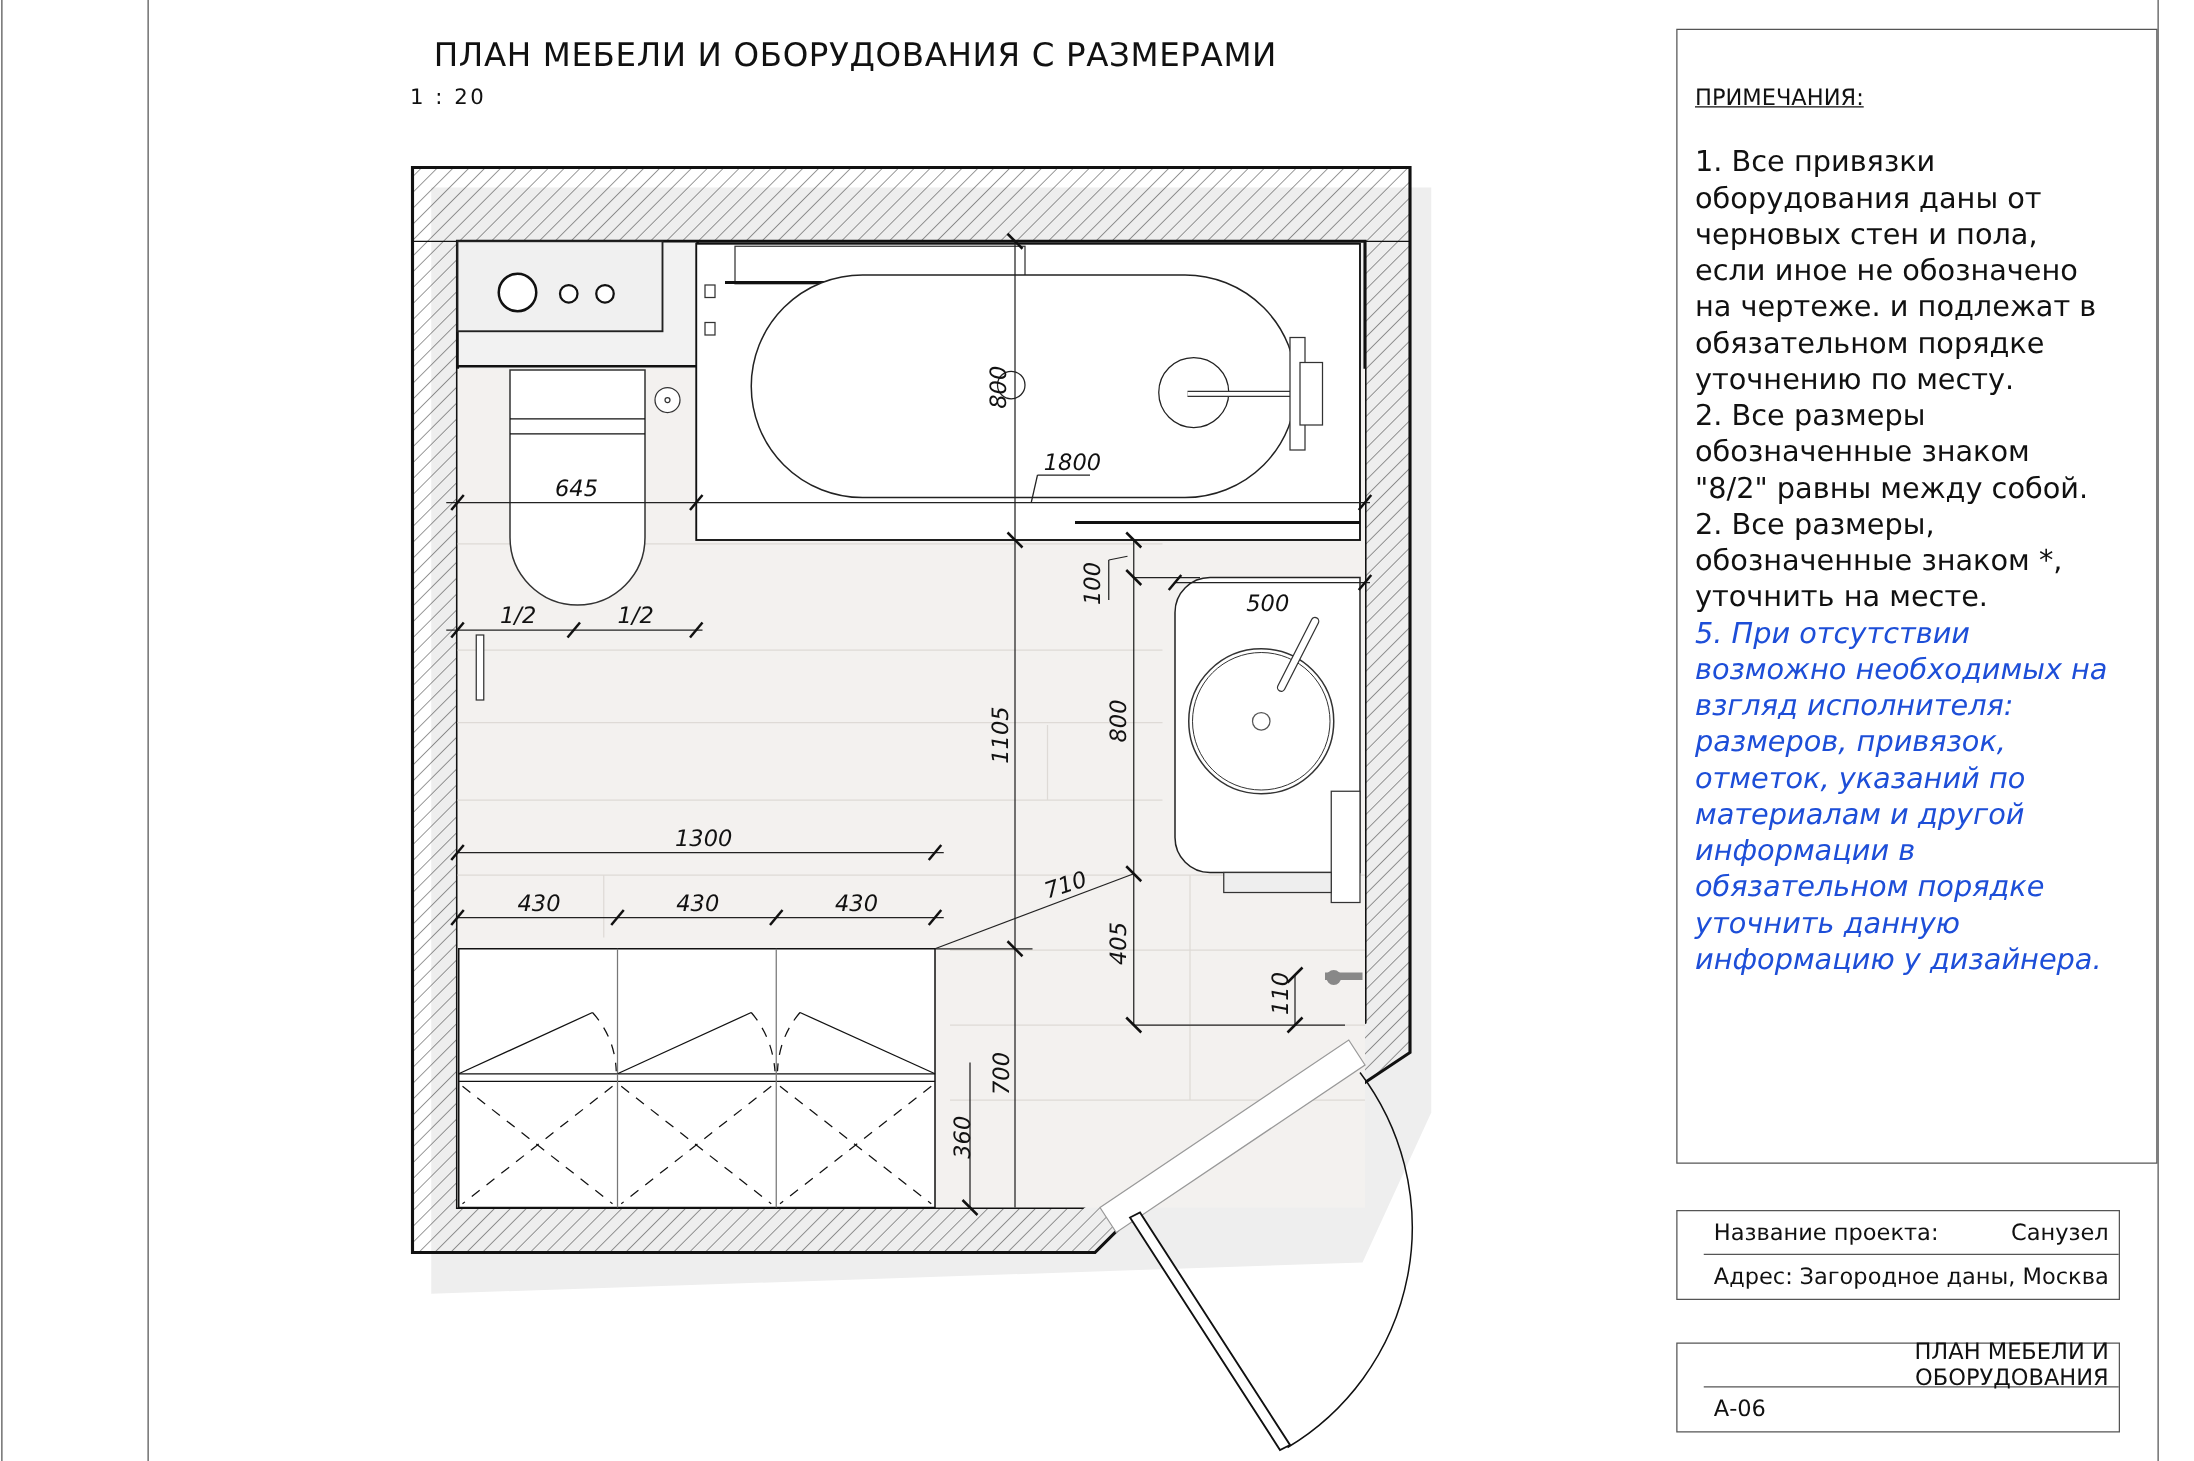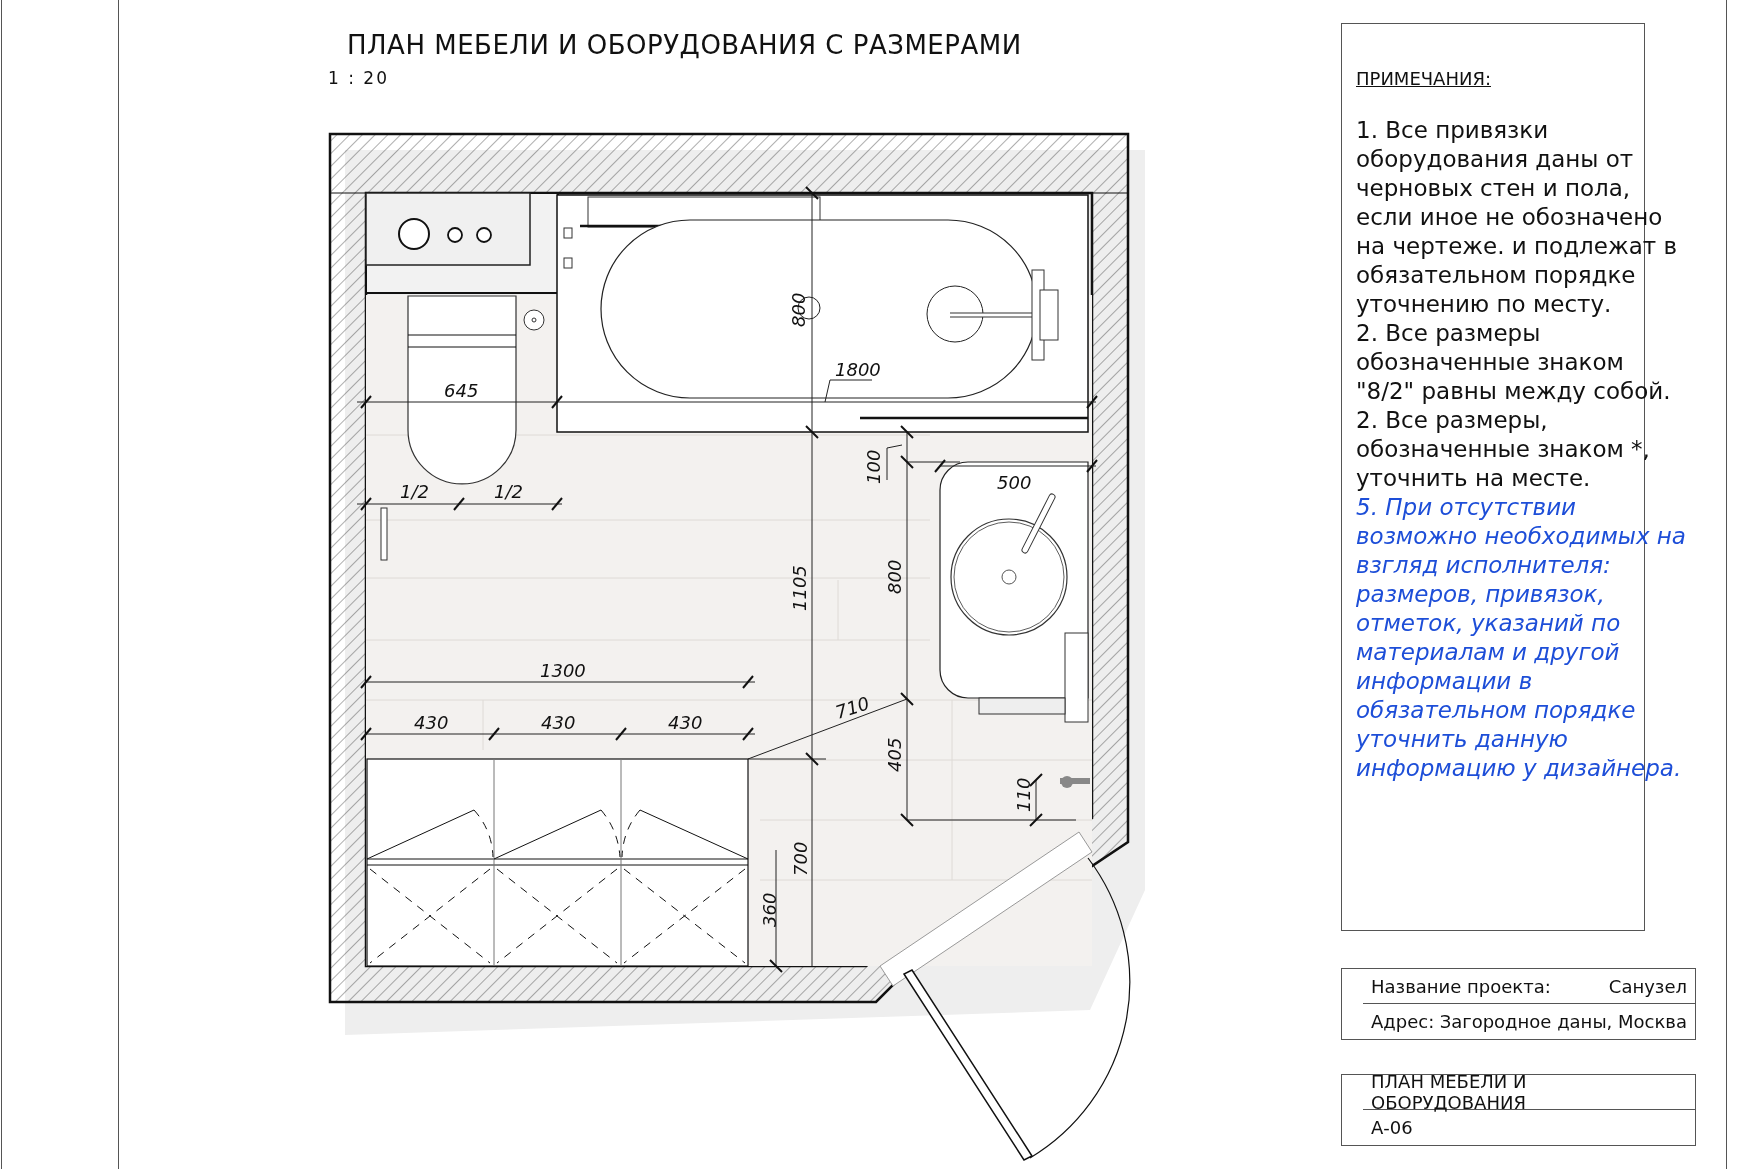--- a/index.html
+++ b/index.html
@@ -1,21 +1,21 @@
 <!DOCTYPE html>
 <html><head>
 <meta charset="utf-8">
 <style>
   html,body{margin:0;padding:0;background:#fff;}
   body{width:1755px;height:1169px;position:relative;overflow:hidden;font-family:"DejaVu Sans",sans-serif;color:#111;}
   .frame-line{position:absolute;top:0;bottom:0;width:0;border-left:1.5px solid #555;}
   .title{position:absolute;left:324px;top:30px;font-size:26px;letter-spacing:0.5px;font-weight:normal;margin-left:23px;}
   .scale{position:absolute;left:328px;top:68px;font-size:17px;letter-spacing:2px;}
   #plan{position:absolute;left:0;top:0;}
-  .notes{position:absolute;left:1341px;top:23px;width:304px;height:908px;border:1.5px solid #555;box-sizing:border-box;}
+  .notes{position:absolute;left:1341px;top:23px;width:385px;height:908px;border:1.5px solid #555;box-sizing:border-box;}
   .notes-head{position:absolute;left:14px;top:44px;font-size:18px;text-decoration:underline;}
   .notes-body{position:absolute;left:14px;top:92px;width:330px;font-size:23px;line-height:29px;}
   .note{margin:0;}
   .note.red{color:#1d4ed8;font-style:italic;}
   .tb{position:absolute;left:1341px;width:355px;border:1.5px solid #555;box-sizing:border-box;padding-left:21px;}
   .tb .row{height:35px;border-bottom:1.5px solid #555;display:flex;align-items:center;justify-content:space-between;padding:0 8px;font-size:18px;box-sizing:border-box;}
   .tb .row:last-child{border-bottom:none;}
   .dim{font-family:"DejaVu Sans",sans-serif;font-style:italic;font-size:18px;fill:#111;}
 </style>
 </head>
@@ -218,20 +218,20 @@
   <div class="row">
     <span>Название проекта:</span>
     <span>Санузел</span>
   </div>
   <div class="row">
     <span>Адрес:</span>
     <span>Загородное даны, Москва</span>
   </div>
 </div>
 
-<div class="tb" style="top:1074px;">
+<div class="tb" style="top:1074px;text-align:right;">
   <div class="row">
     <span>ПЛАН МЕБЕЛИ И ОБОРУДОВАНИЯ</span>
   </div>
   <div class="row">
     <span>А-06</span>
   </div>
 </div>
 
 </body></html>

